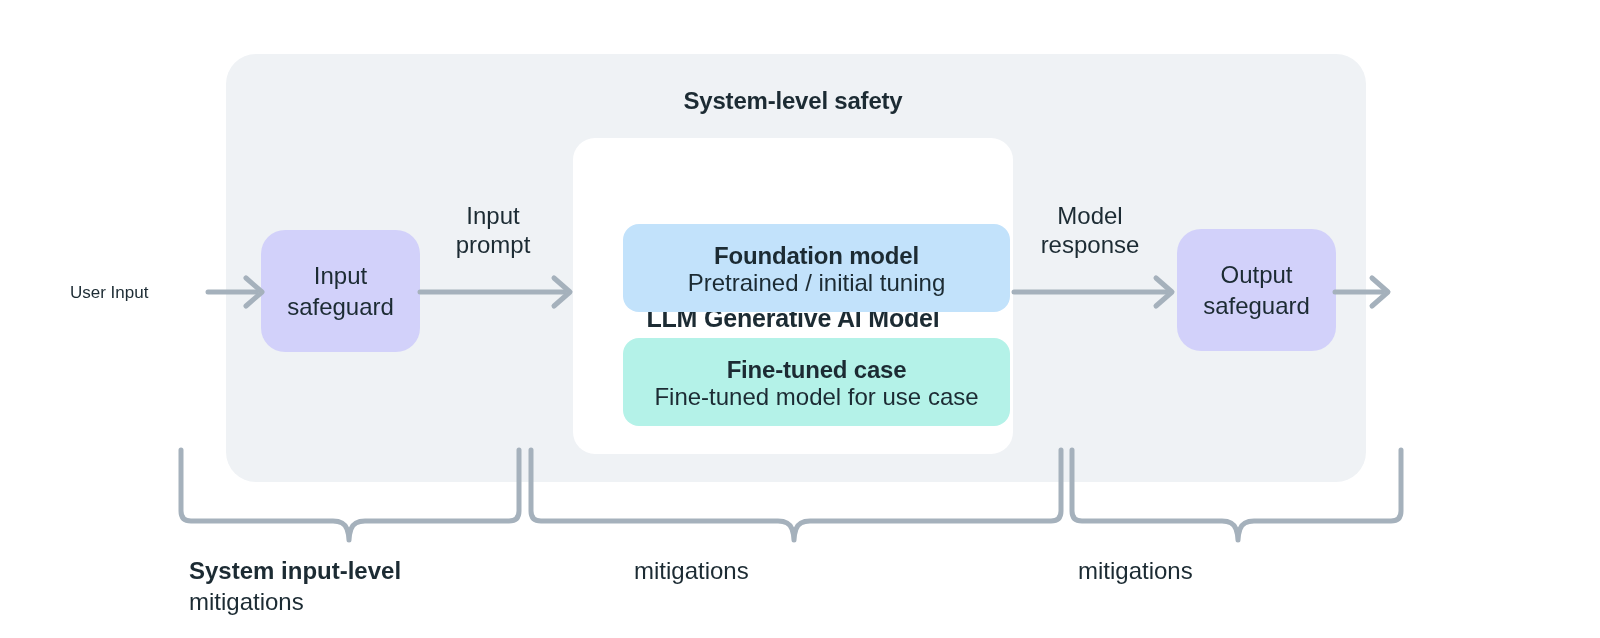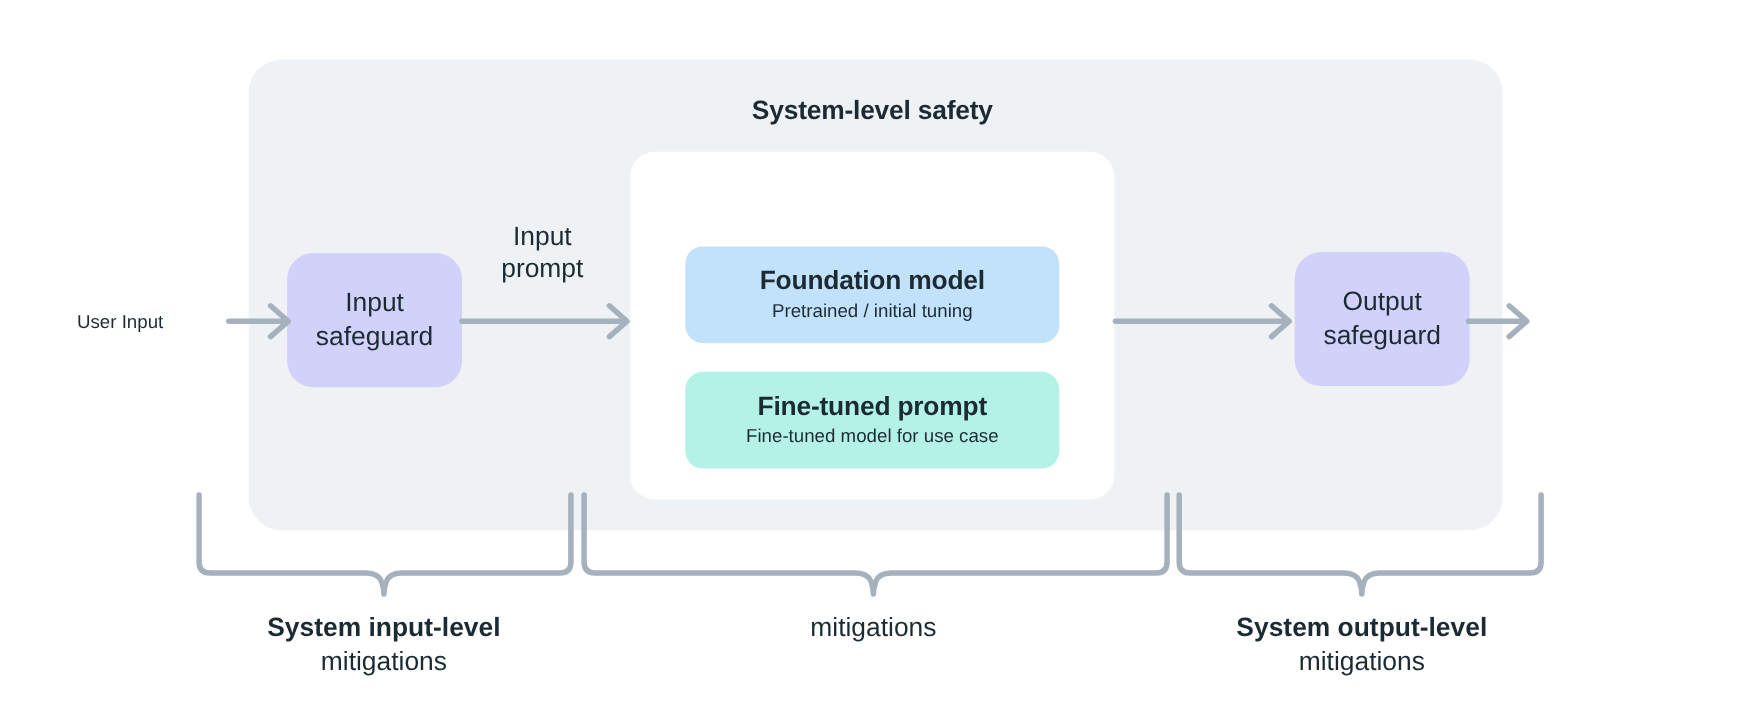--- a/index.html
+++ b/index.html
@@ -32,26 +32,26 @@
   }
   .model-card{
     position:absolute;left:573px;top:134px;width:440px;height:316px;
     background:var(--card-bg);border-radius:22px;
   }
   .card-title{
     position:absolute;left:0;top:165px;width:440px;text-align:center;
     font-size:25px;font-weight:bold;line-height:30px;letter-spacing:-0.2px;
   }
   .inner-box{
-    position:absolute;left:50px;width:340px;height:88px;border-radius:16px;
+    position:absolute;left:50px;width:387px;height:88px;border-radius:16px;
     display:flex;flex-direction:column;align-items:center;justify-content:center;
     text-align:center;
   }
   .inner-box .box-title{font-size:24px;font-weight:bold;line-height:29px;letter-spacing:-0.2px;}
-  .inner-box .box-subtitle{font-size:17px;line-height:26px;}
+  .inner-box .box-subtitle{font-size:24px;line-height:26px;}
   .foundation-box{top:86px;background:var(--foundation-bg);}
   .fine-tuned-box{top:200px;background:var(--fine-tuned-bg);}
 
   .safeguard{
     position:absolute;width:159px;height:122px;border-radius:24px;
     background:var(--safeguard-bg);
     display:flex;flex-direction:column;align-items:center;justify-content:center;
     font-size:24px;line-height:31px;text-align:center;
   }
   .input-safeguard{left:261px;top:226px;}
@@ -64,21 +64,21 @@
   .product-output{left:1403px;top:273px;}
 
   .arrow-label{
     position:absolute;width:170px;top:197px;text-align:center;
     font-size:24px;line-height:29px;
   }
   .input-prompt{left:408px;}
   .model-response{left:1005px;}
 
   .mitigation{
-    position:absolute;top:551px;width:320px;text-align:center;
+    position:absolute;top:551px;width:320px;text-align:left;
     font-size:24px;line-height:31px;
   }
   .mitigation .m-title{font-weight:bold;display:block;}
   .mitigation .m-subtitle{display:block;}
   .mitigation-1{left:189px;}
   .mitigation-2{left:634px;}
   .mitigation-3{left:1078px;}
 
   svg.overlay{position:absolute;left:0;top:0;pointer-events:none;}
   .stroke-arrow{stroke:var(--arrow);stroke-width:5;fill:none;stroke-linecap:round;stroke-linejoin:round;}
@@ -98,30 +98,35 @@
     <span>Input</span>
     <span>safeguard</span>
   </div>
 
   <div class="arrow-label input-prompt">
     <span>Input</span><br>
     <span>prompt</span>
   </div>
 
   <div class="model-card">
+    <div class="card-title">LLM Generative AI Model</div>
     <div class="inner-box foundation-box">
       <span class="box-title">Foundation model</span>
       <span class="box-subtitle">Pretrained / initial tuning</span>
     </div>
     <div class="inner-box fine-tuned-box">
-      <span class="box-title">Fine-tuned prompt</span>
+      <span class="box-title">Fine-tuned case</span>
       <span class="box-subtitle">Fine-tuned model for use case</span>
     </div>
   </div>
 
+  <div class="arrow-label model-response">
+    <span>Model</span><br>
+    <span>response</span>
+  </div>
 
   <div class="safeguard output-safeguard">
     <span>Output</span>
     <span>safeguard</span>
   </div>
 
 
   <svg class="overlay" width="1600" height="638" viewBox="0 0 1600 638">
 
     <g>
@@ -147,17 +152,16 @@
   </svg>
 
   <div class="mitigation mitigation-1">
     <span class="m-title">System input-level</span>
     <span class="m-subtitle">mitigations</span>
   </div>
   <div class="mitigation mitigation-2">
     <span class="m-subtitle">mitigations</span>
   </div>
   <div class="mitigation mitigation-3">
-    <span class="m-title">System output-level</span>
     <span class="m-subtitle">mitigations</span>
   </div>
 
 </div>
 
 </body></html>

